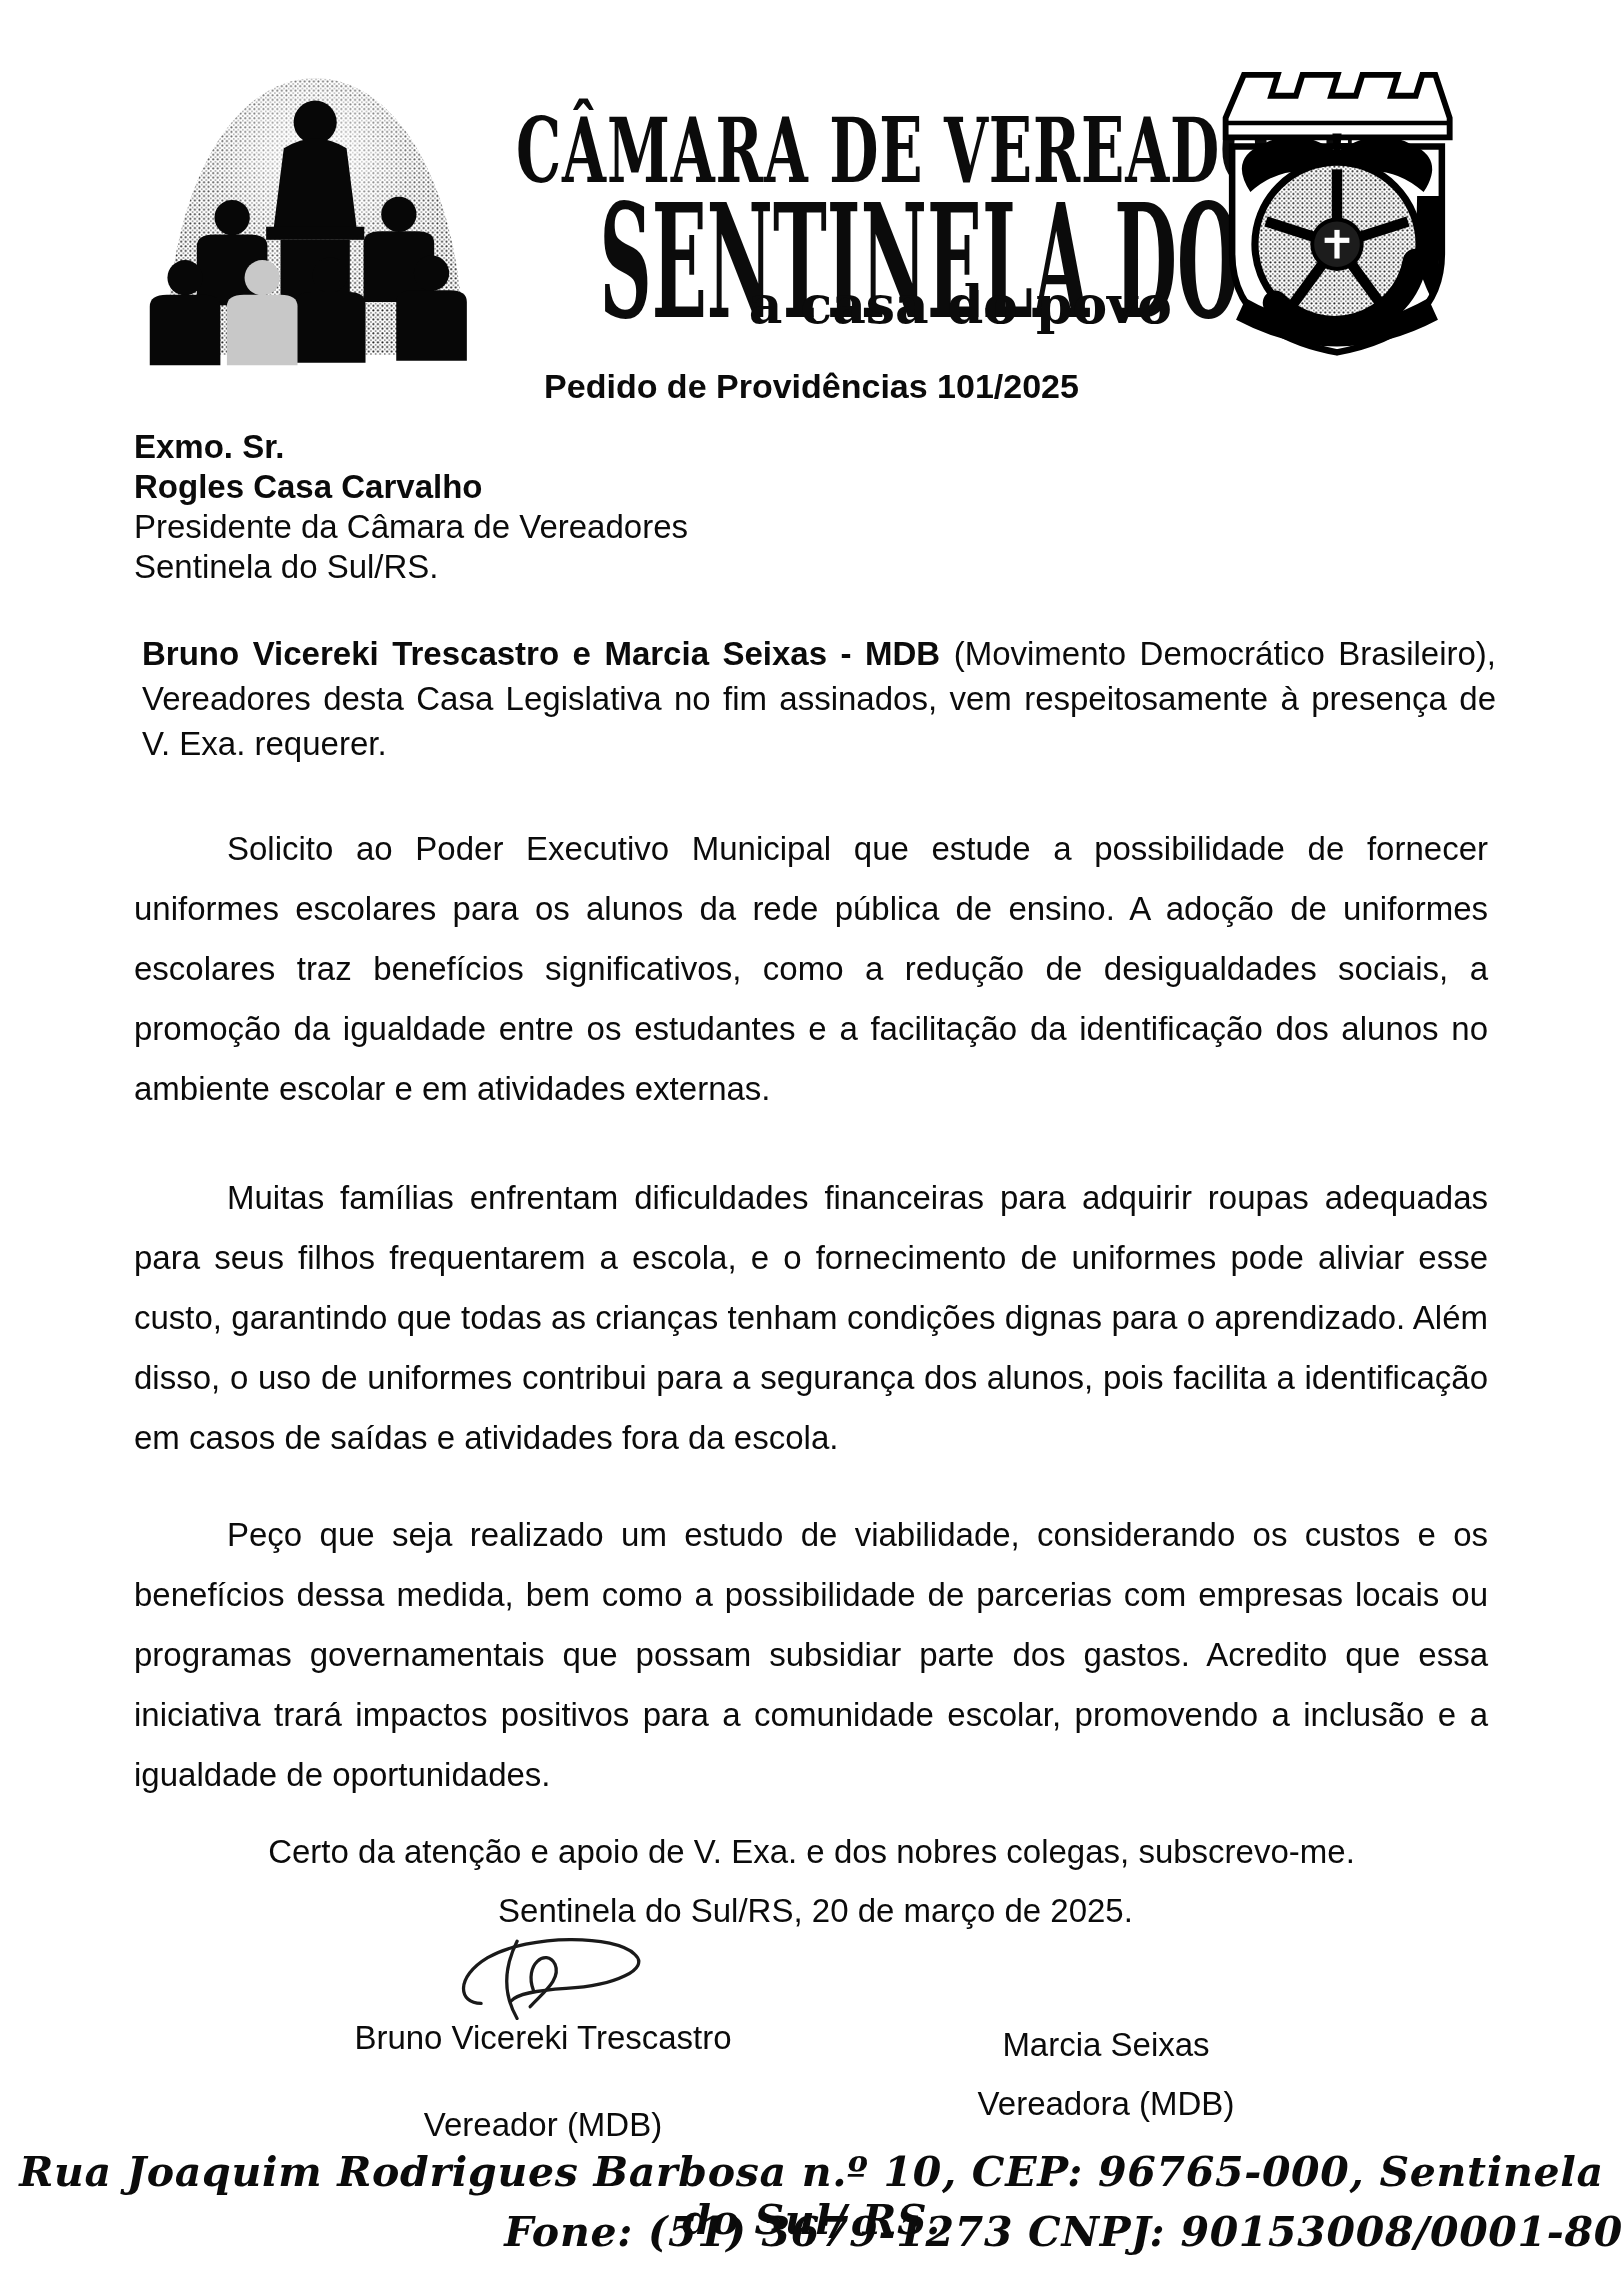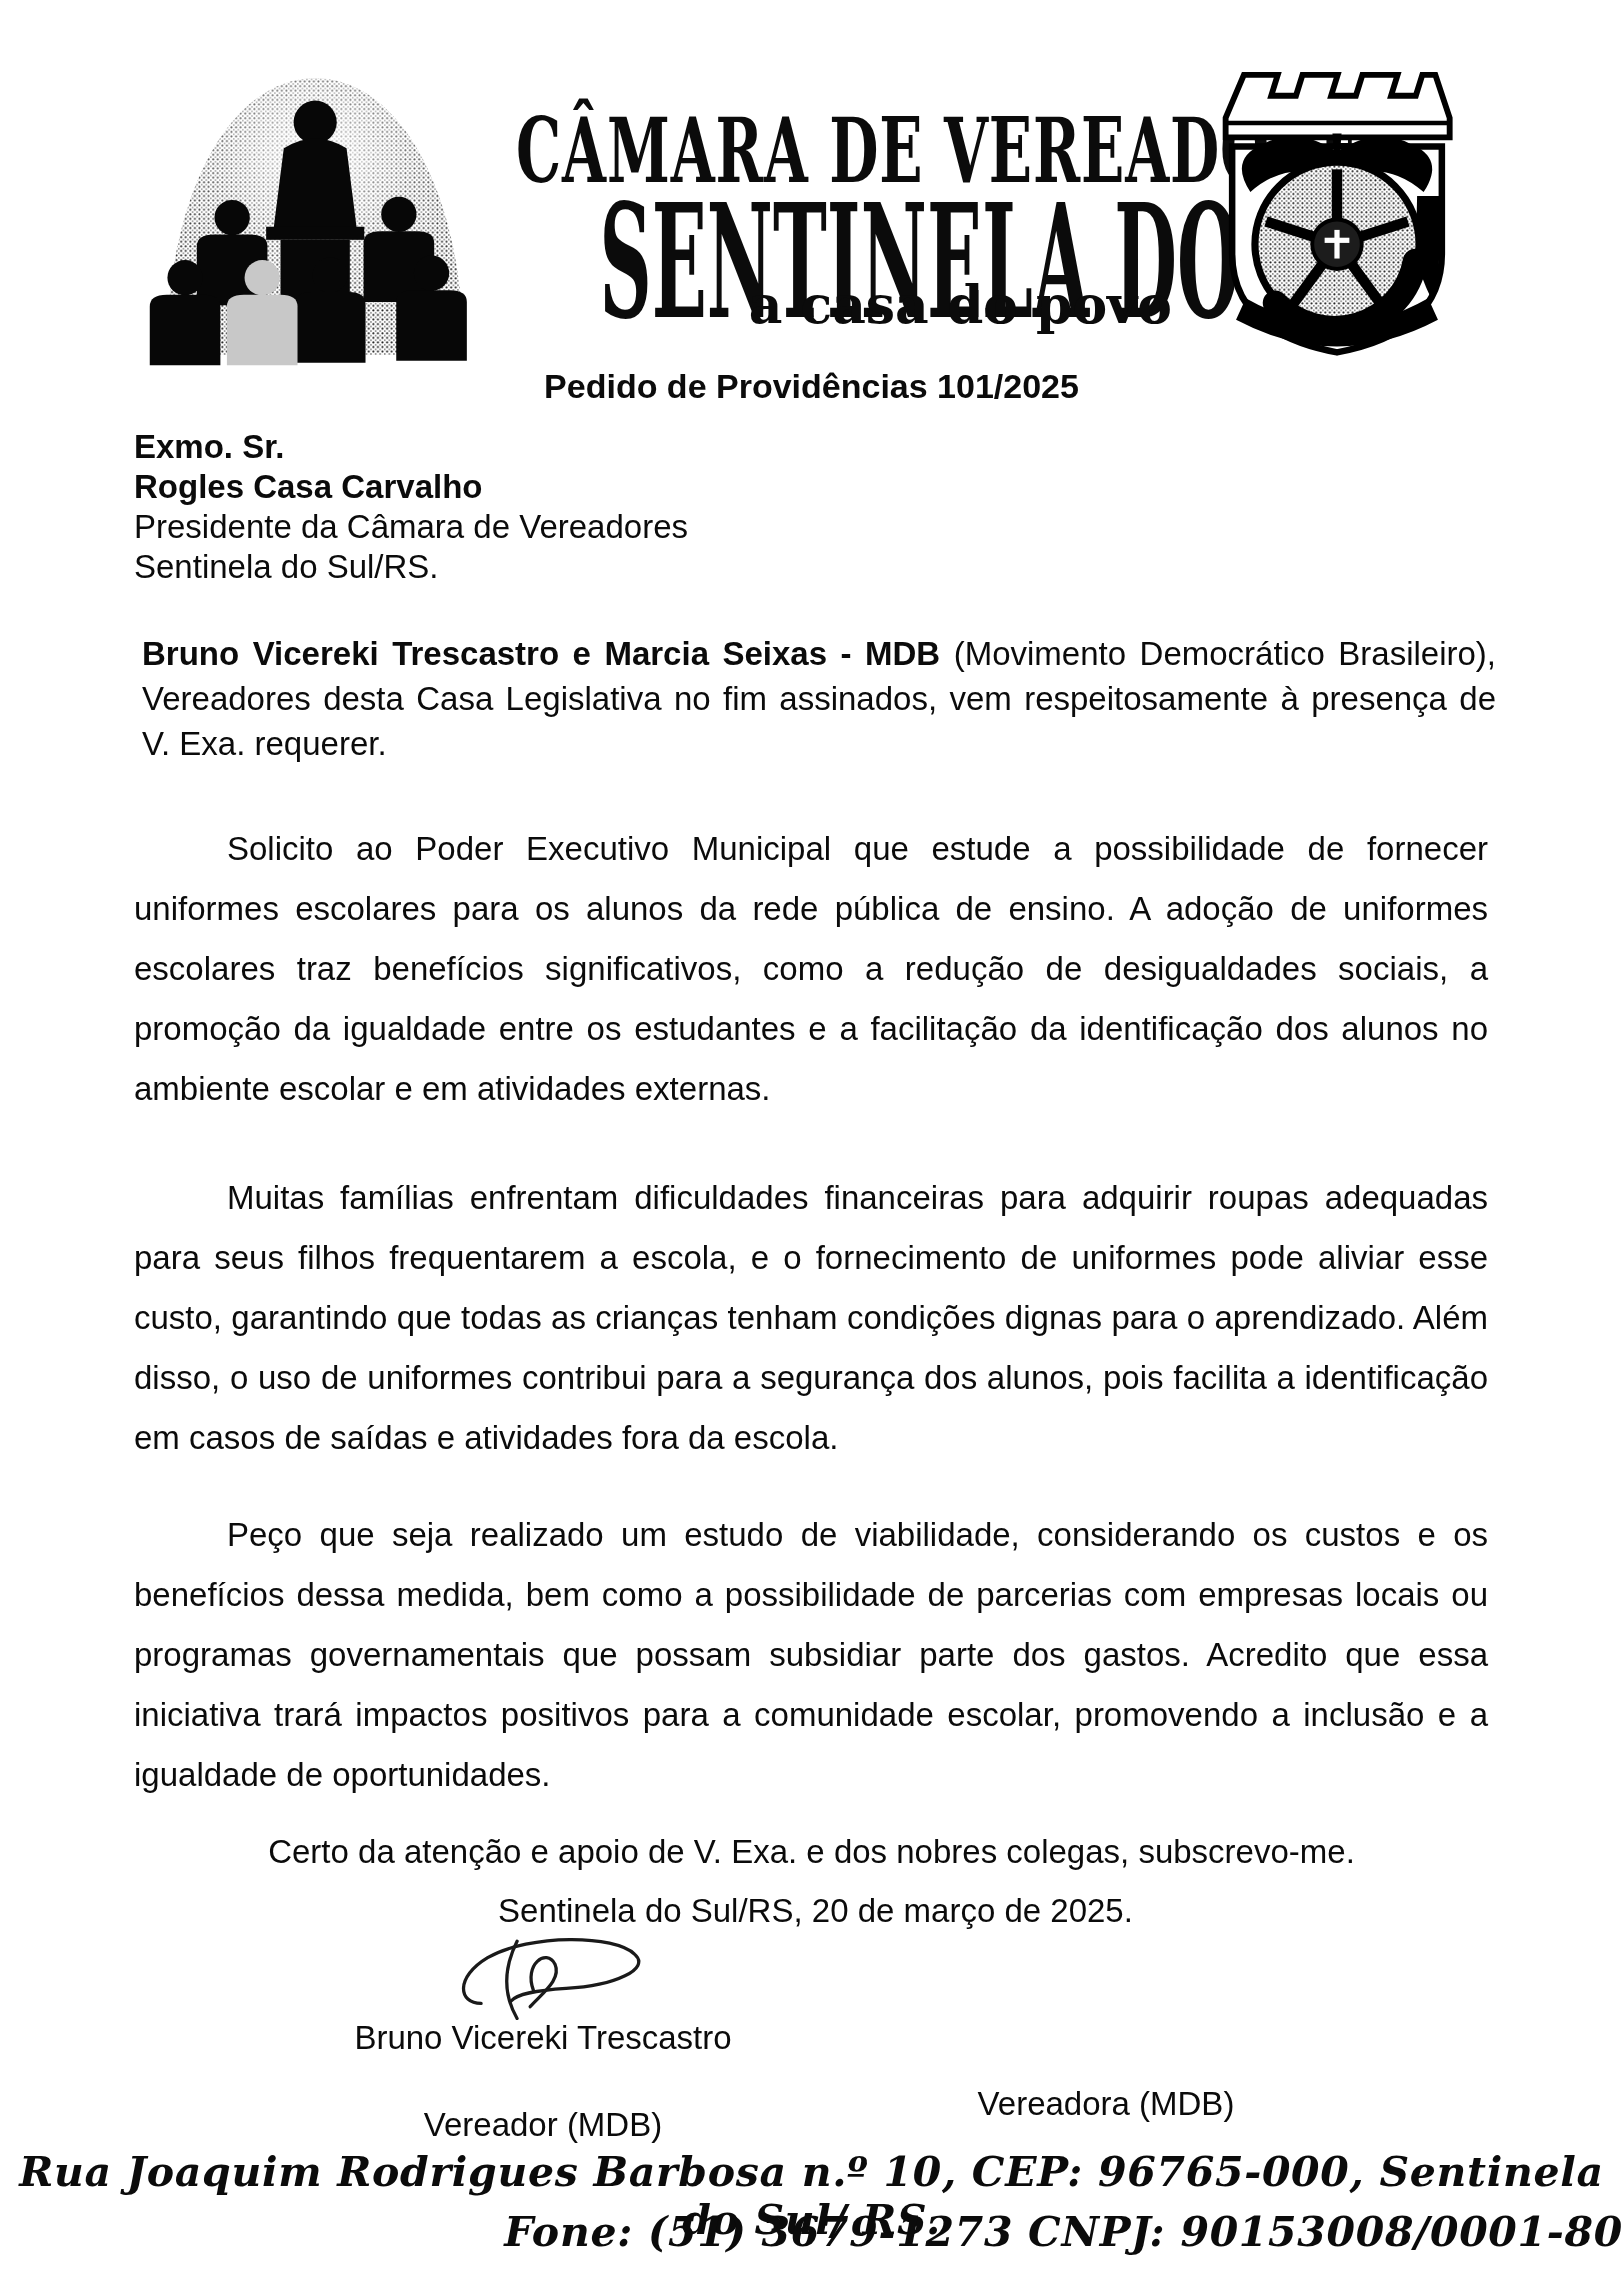--- a/index.html
+++ b/index.html
@@ -156,20 +156,21 @@
 
   <svg class="abs sig-scribble" viewBox="0 0 390 140" xmlns="http://www.w3.org/2000/svg">
     <g stroke="#1a1a1a" stroke-width="5" fill="none" stroke-linecap="round">
       <path d="M95,115 C60,115 55,75 105,45 C170,8 300,10 330,40 C355,62 300,88 225,92 C180,95 150,100 140,112"></path>
       <path d="M150,20 C130,60 128,100 150,138"></path>
       <path d="M175,95 C160,55 195,30 208,55 C218,78 190,98 170,120"></path>
     </g>
   </svg>
 
   <div class="abs sig-name-1">Bruno Vicereki Trescastro</div>
+  <div class="abs sig-name-2">Marcia Seixas</div>
   <div class="abs sig-role-1">Vereador (MDB)</div>
   <div class="abs sig-role-2">Vereadora (MDB)</div>
 
   <div class="abs footer-line f1">Rua Joaquim Rodrigues Barbosa n.º 10, CEP: 96765-000, Sentinela do Sul/ RS.</div>
   <div class="abs footer-line f2">Fone: (51) 3679-1273 CNPJ: 90153008/0001-80</div>
 
 </div>
 
 
 </body></html>

